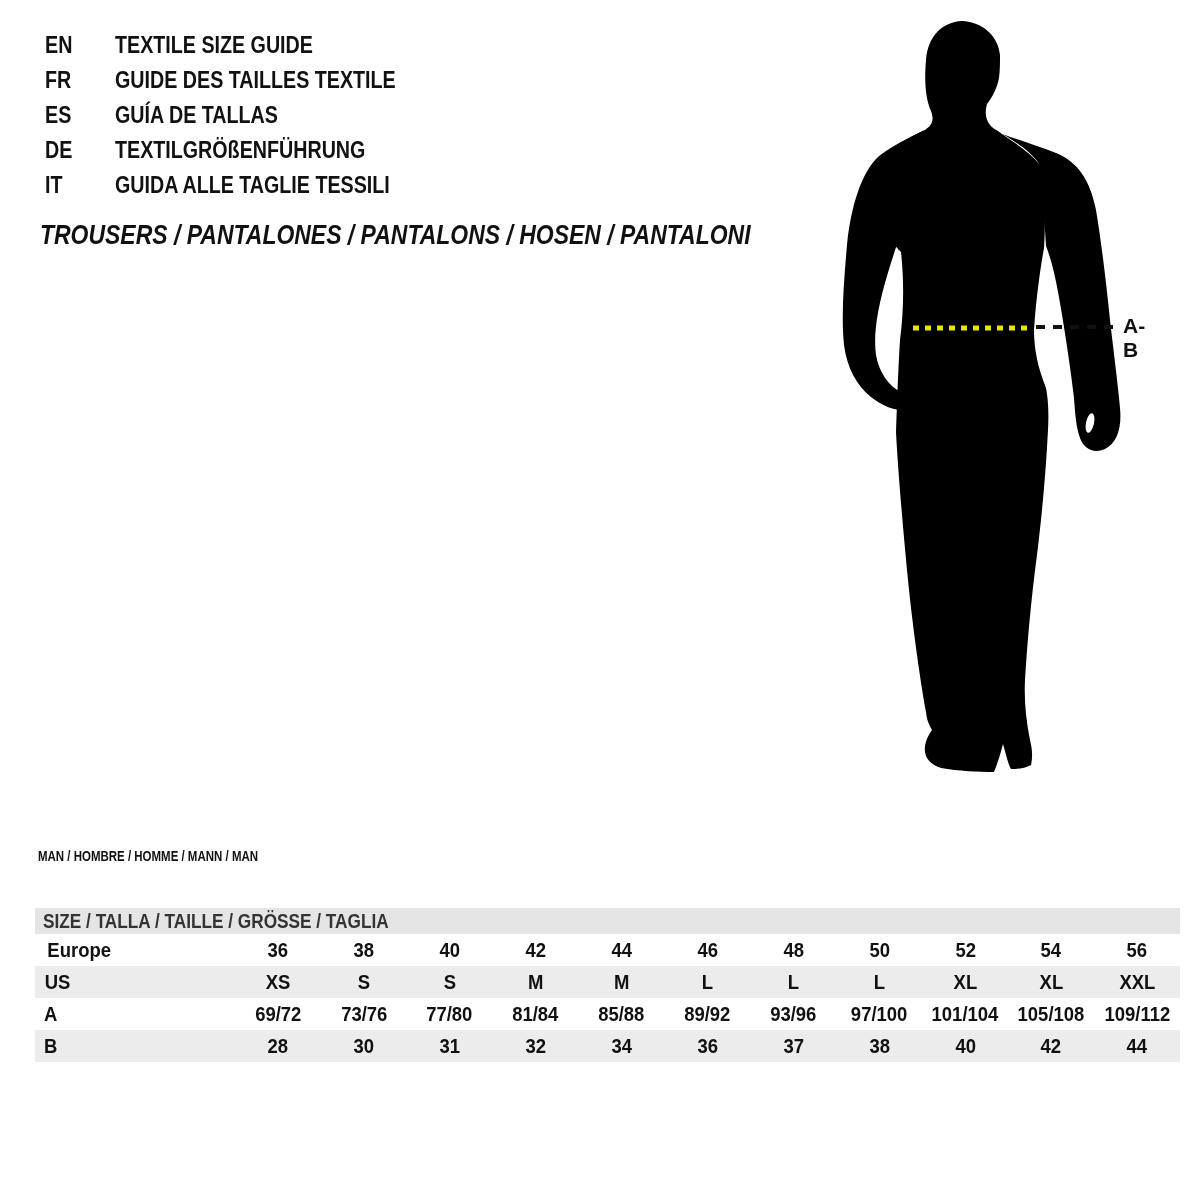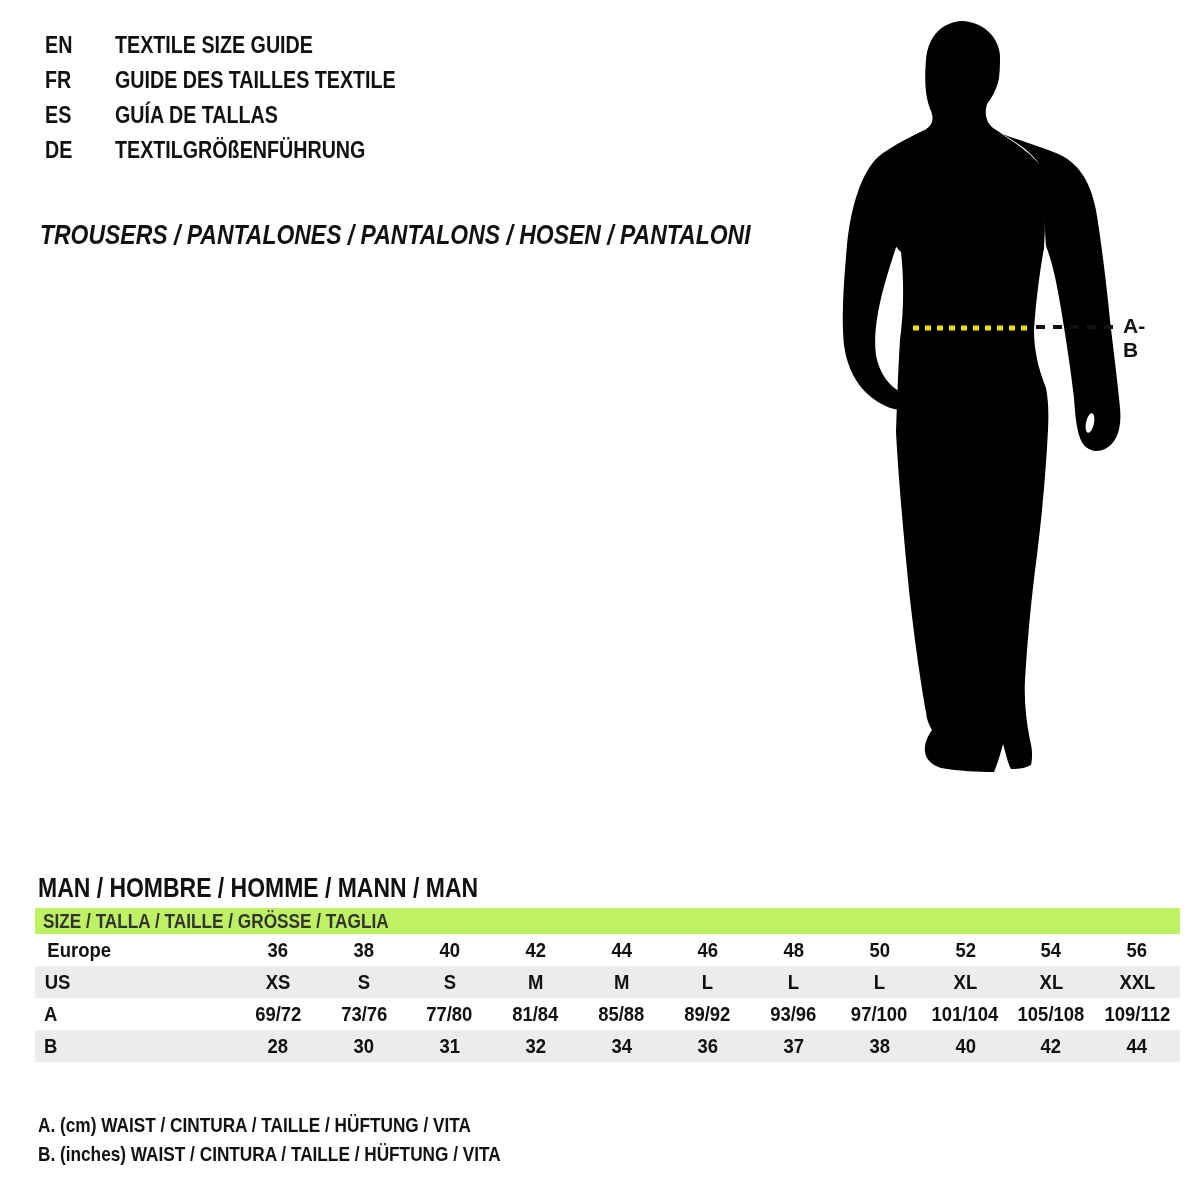--- a/index.html
+++ b/index.html
@@ -29,22 +29,22 @@
 
   
   svg.figure { position: absolute; left: 0; top: 0; width: 1200px; height: 1200px; }
   .ab-label {
     position: absolute; left: 1123px; top: 314px;
     font-size: 21px; font-weight: 700;
   }
 
   
   .section-heading {
-    position: absolute; left: 38px; top: 872px;
-    font-size: 28px; font-weight: 700;
+    position: absolute; left: 38px; top: 848px;
+    font-size: 14px; font-weight: 700;
   }
 
   
   .size-table { position: absolute; left: 35px; top: 908px; width: 1145px; }
   .tbl-header {
     height: 26px; display: flex; align-items: center;
     padding-left: 8px;
     font-size: 21px; font-weight: 700; color: #333333;
   }
   .tbl-row {
@@ -74,20 +74,24 @@
         <span class="lang-code"><span class="cond">FR</span></span>
         <span class="cond">GUIDE DES TAILLES TEXTILE</span>
       </div>
       <div class="lang-row">
         <span class="lang-code"><span class="cond">ES</span></span>
         <span class="cond">GUÍA DE TALLAS</span>
       </div>
       <div class="lang-row">
         <span class="lang-code"><span class="cond">DE</span></span>
         <span class="cond">TEXTILGRÖßENFÜHRUNG</span>
+      </div>
+      <div class="lang-row">
+        <span class="lang-code"><span class="cond">IT</span></span>
+        <span class="cond">GUIDA ALLE TAGLIE TESSILI</span>
       </div>
     </div>
 
   <div class="garment-heading">
     <span class="cond">TROUSERS / PANTALONES / PANTALONS / HOSEN / PANTALONI</span>
   </div>
 
   <svg class="figure" viewBox="0 0 1200 1200" aria-hidden="true">
 
     <path fill="#000000" d="
@@ -157,21 +161,21 @@
     <line x1="1036" y1="327" x2="1119" y2="327" stroke="#111111" stroke-width="4" stroke-dasharray="9 8"></line>
   </svg>
 
   <div class="ab-label">A-B</div>
 
   <div class="section-heading">
     <span class="cond">MAN / HOMBRE / HOMME / MANN / MAN</span>
   </div>
 
   <div class="size-table">
-    <div class="tbl-header" style="background: #bef264;">
+    <div class="tbl-header" style="background: #e5e5e5;">
       <span class="cond">SIZE / TALLA / TAILLE / GRÖSSE / TAGLIA</span>
     </div>
     <div>
         <div class="tbl-row">
           <div class="tbl-label"><span class="condc">Europe</span></div>
           <div class="tbl-cell"><span class="condc">36</span></div>
           <div class="tbl-cell"><span class="condc">38</span></div>
           <div class="tbl-cell"><span class="condc">40</span></div>
           <div class="tbl-cell"><span class="condc">42</span></div>
           <div class="tbl-cell"><span class="condc">44</span></div>
@@ -220,22 +224,14 @@
           <div class="tbl-cell"><span class="condc">36</span></div>
           <div class="tbl-cell"><span class="condc">37</span></div>
           <div class="tbl-cell"><span class="condc">38</span></div>
           <div class="tbl-cell"><span class="condc">40</span></div>
           <div class="tbl-cell"><span class="condc">42</span></div>
           <div class="tbl-cell"><span class="condc">44</span></div>
         </div>
       </div>
   </div>
 
-  <div class="footnotes">
-      <div class="footnote">
-        <span class="cond">A. (cm) WAIST / CINTURA / TAILLE / HÜFTUNG / VITA</span>
-      </div>
-      <div class="footnote">
-        <span class="cond">B. (inches) WAIST / CINTURA / TAILLE / HÜFTUNG / VITA</span>
-      </div>
-    </div>
 
 </div>
 
 </body></html>

